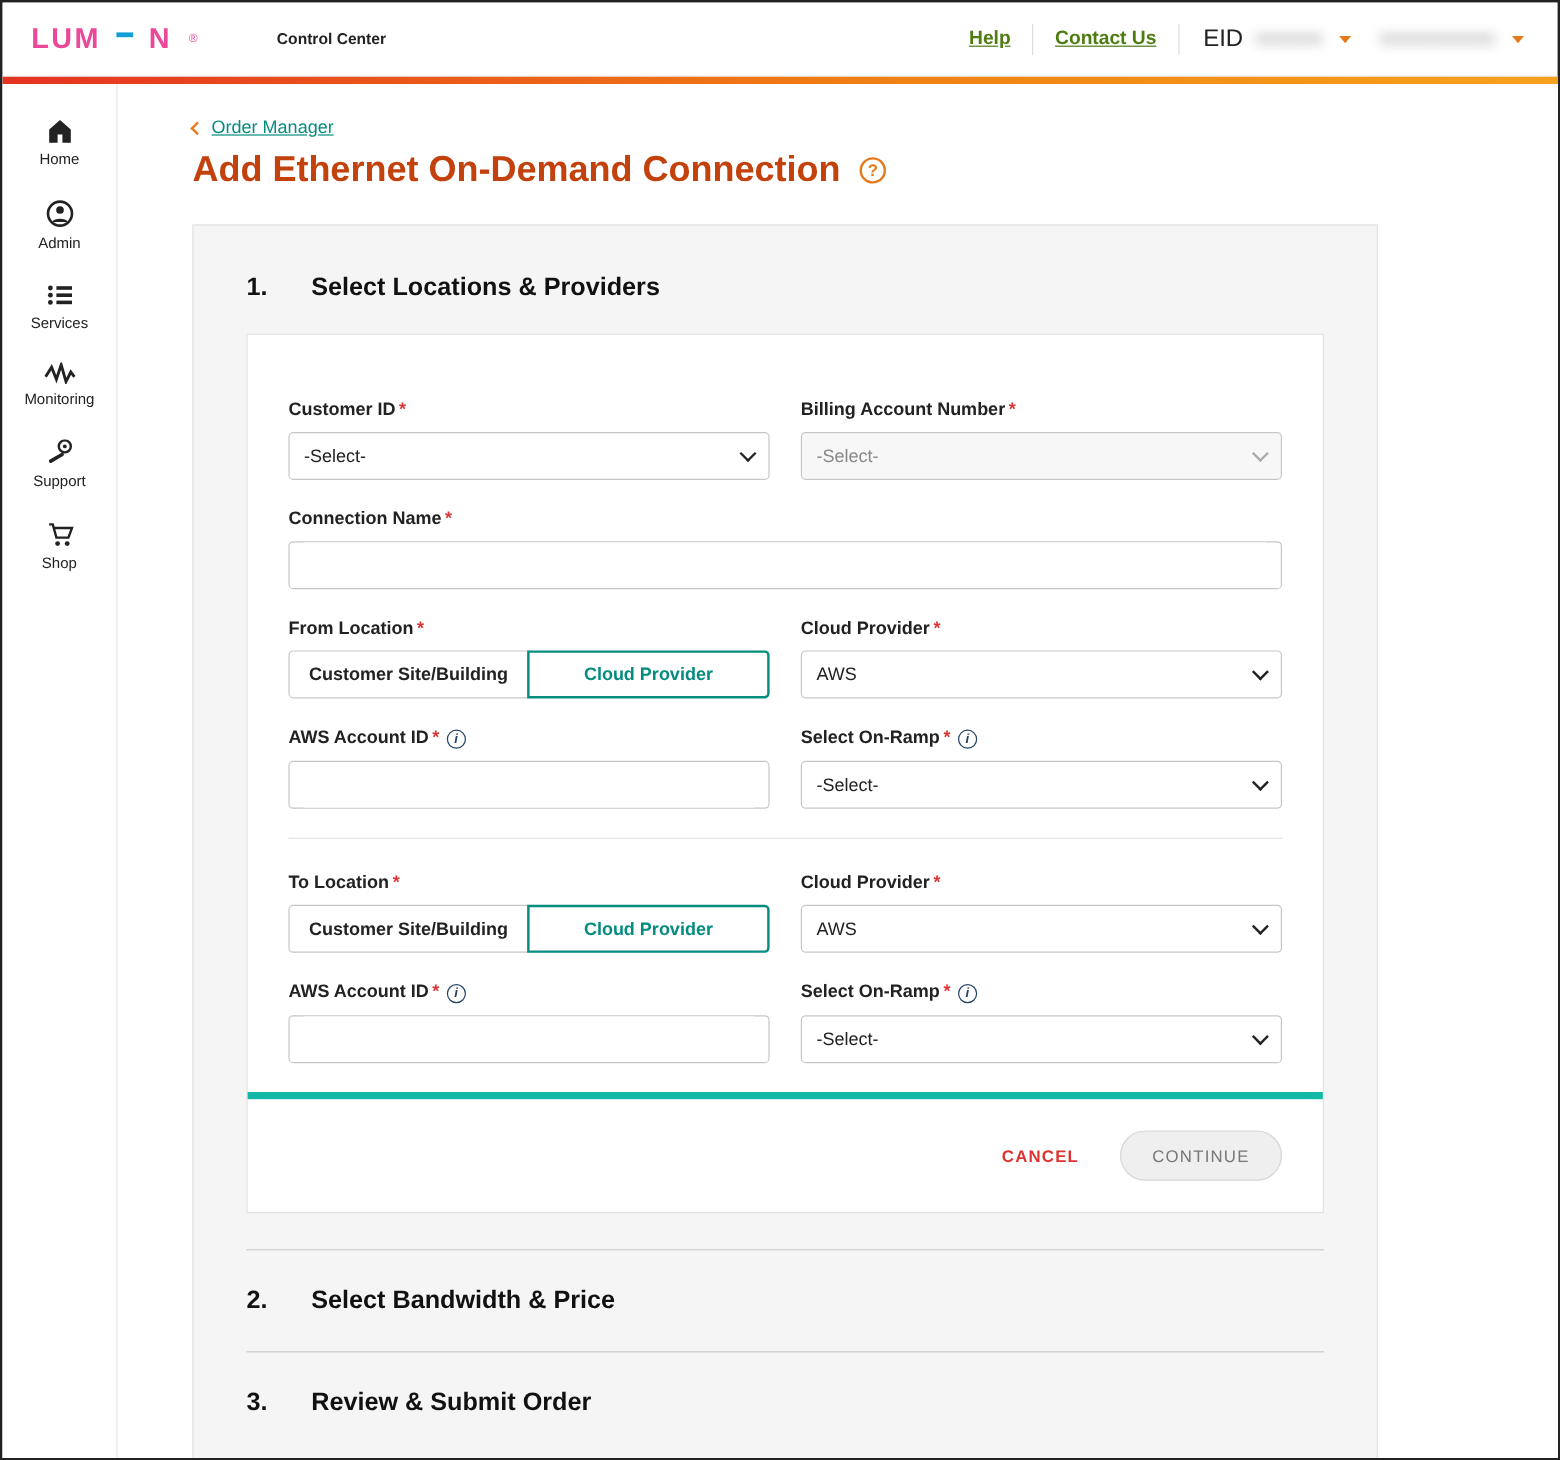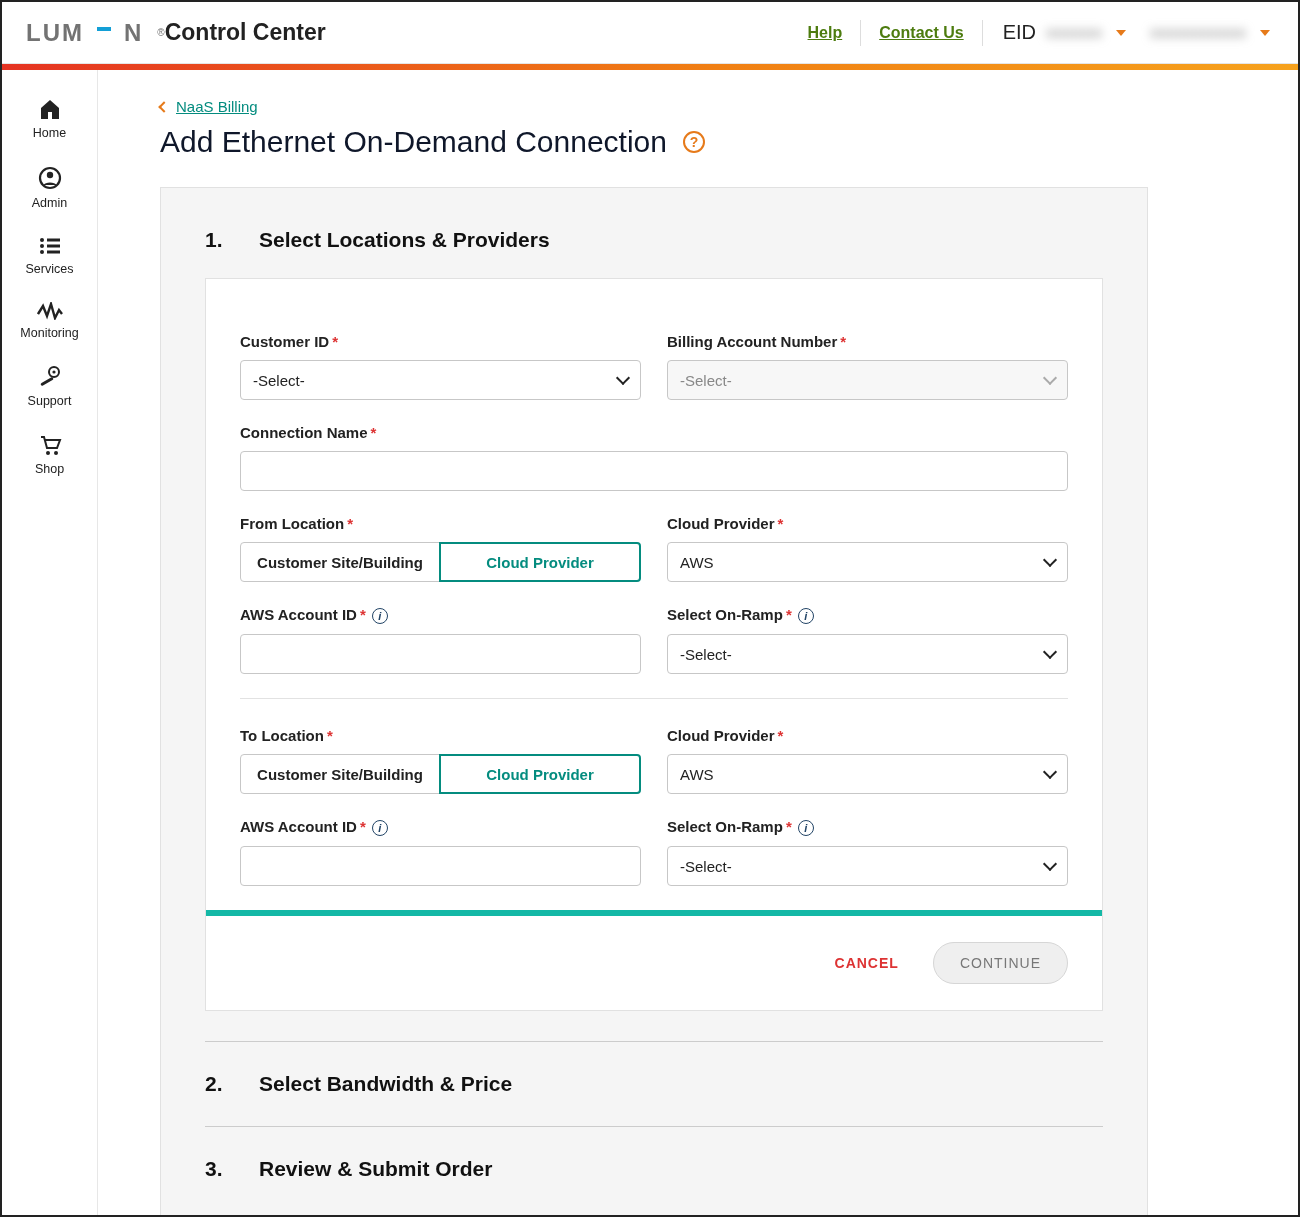--- a/index.html
+++ b/index.html
@@ -18,25 +18,25 @@
     display: flex;
     align-items: center;
     height: 62px;
     padding: 0 28px 0 24px;
     border-bottom: 1px solid #e6e6e6;
   }
   .logo {
     display: flex; align-items: center; gap: 12px;
     font-family: "Arial Black", Arial, sans-serif;
     font-weight: 900; font-size: 24px; letter-spacing: 2px;
-    color: #737373;
+    color: #ec4899;
   }
   .logo .bar { display:inline-block; width:14px; height:4px; background:#139fd6; margin:0 1px 8px 1px; vertical-align: top;}
   .logo sup { font-size:10px; font-weight:400; letter-spacing:0; margin-left:2px;}
-  .app-title { font-weight:700; font-size:23px; color:#222;}
+  .app-title { margin-left: 66px; font-weight:700; font-size:13px; color:#222;}
   .topbar-spacer { flex:1; }
   .top-link { color:#4d7c0f; font-weight:700; font-size:16px; text-decoration: underline; cursor:pointer; padding:0 18px;}
   .vdiv { width:1px; height:26px; background:#ddd; }
   .eid-group { display:flex; align-items:center; gap:10px; padding-left:20px;}
   .eid-label { font-weight:400; font-size:20px;}
   .blur { filter: blur(5px); color:#888;}
   .caret-down {
     display:inline-block; width:0; height:0;
     border-left:5px solid transparent; border-right:5px solid transparent;
     border-top:6px solid #e67a1a; margin-left:4px;
@@ -69,21 +69,21 @@
     font-size:15px; margin-bottom:10px; cursor:pointer;
   }
   .breadcrumb .chev-left {
     display:inline-block; width:8px; height:8px;
     border-left:2px solid #e67a1a; border-bottom:2px solid #e67a1a;
     transform: rotate(45deg);
   }
   .breadcrumb span.text { text-decoration: underline; }
 
   .page-title-row { display:flex; align-items:center; gap:16px; margin-bottom:28px;}
-  .page-title { font-size:30px; font-weight:400; color:#0f172a;}
+  .page-title { font-size:30px; font-weight:700; color:#c2410c;}
   .help-circle {
     width:22px; height:22px; border:2px solid #e67a1a; border-radius:50%;
     display:flex; align-items:center; justify-content:center;
     color:#e67a1a; font-weight:700; font-size:14px; cursor:pointer;
   }
 
   .panel {
     background:#f5f5f5; border:1px solid #e1e1e1; padding:40px 44px 48px 44px;
   }
   .step-head { display:flex; align-items:baseline; gap:30px; font-size:21px; font-weight:800; color:#111;}
@@ -220,21 +220,21 @@
           <circle cx="18" cy="19" r="2" fill="#222"></circle>
         </svg>
       <span>Shop</span>
     </div>
   </div>
 
   <div class="main">
 
     <div class="breadcrumb">
       <span class="chev-left"></span>
-      <span class="text">NaaS Billing</span>
+      <span class="text">Order Manager</span>
     </div>
 
     <div class="page-title-row">
       <h1 class="page-title">Add Ethernet On-Demand Connection</h1>
       <div class="help-circle">?</div>
     </div>
 
     <div class="panel">
 
       <div class="step-head">

